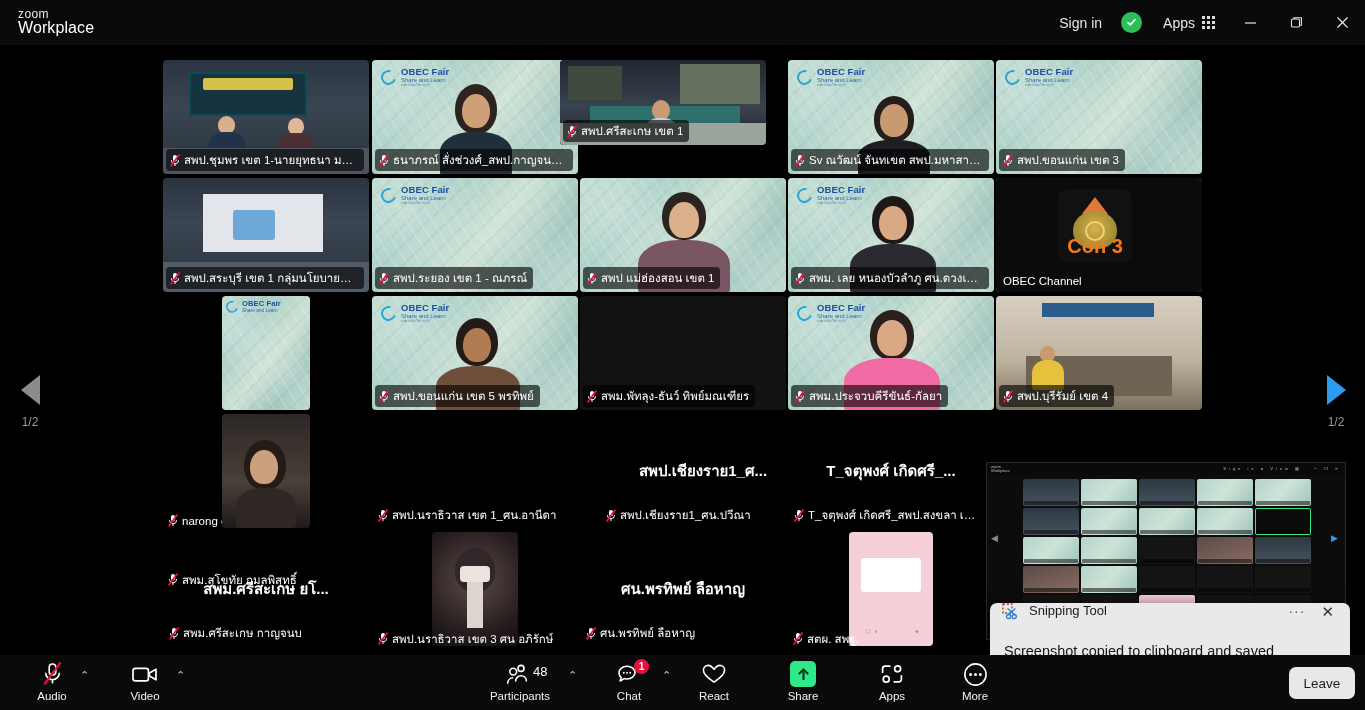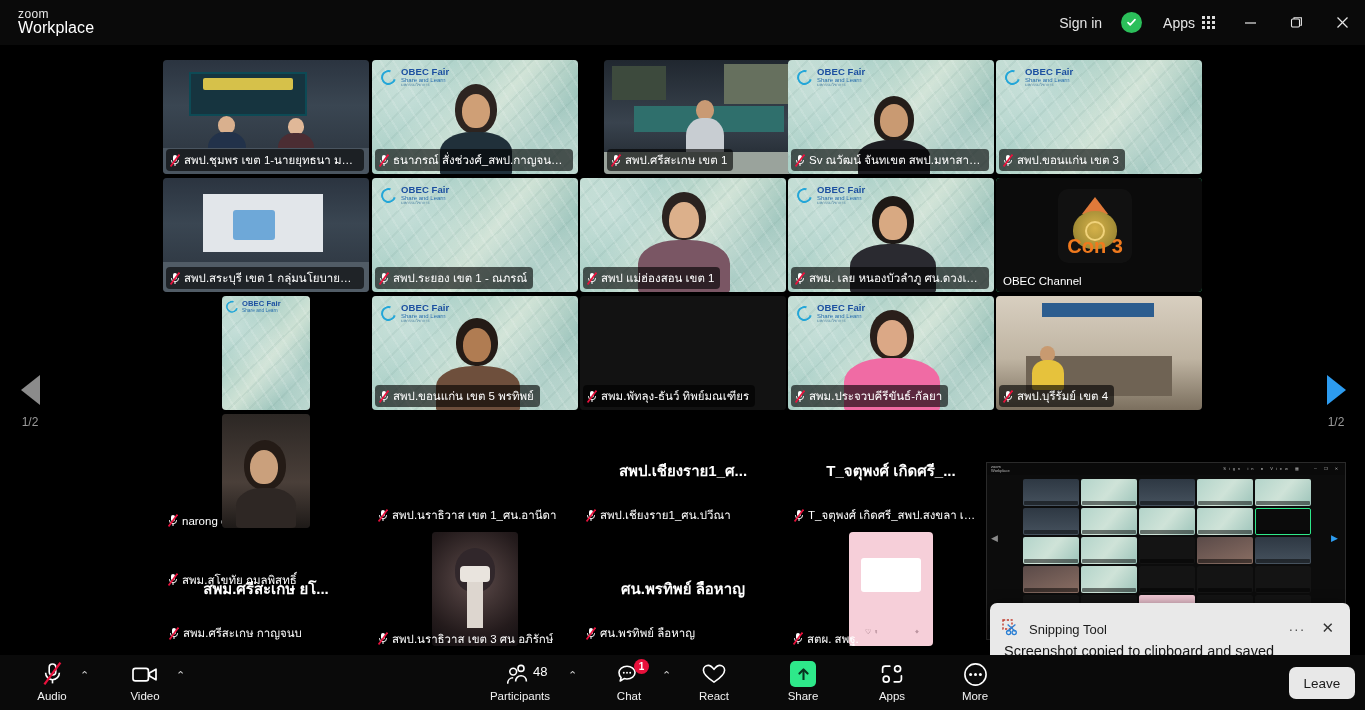--- a/index.html
+++ b/index.html
@@ -115,21 +115,21 @@
   .mc .mlbl { position:absolute; left:1px; bottom:1px; right:1px; height:4px; background:rgba(0,0,0,.5); border-radius:1px; }
   .mini-side-l, .mini-side-r { position: absolute; top: 70px; width: 10px; color: #8a8a8a; font-size: 9px; }
   .mini-foot { position:absolute; left:0; bottom:0; width:100%; height:14px; background:#0a0a0a; }
 
   
   #toast {
     position: absolute; left: 990px; top: 603px; width: 360px; height: 98px;
     background: #e9e9e9; border-radius: 7px; box-shadow: 0 2px 14px rgba(0,0,0,.55);
     overflow: hidden;
   }
-  #toast .t-head { display: flex; align-items: flex-end; height: 34px; padding: 0 8px 0 12px; }
+  #toast .t-head { display: flex; align-items: flex-start; height: 34px; padding: 0 8px 0 12px; }
   #toast .t-app { font-size: 13px; color: #1a1a1a; margin-left: 9px; }
   #toast .t-dots { margin-left: auto; color: #555; font-size: 14px; letter-spacing: 1px; padding: 0 8px; cursor: pointer; }
   #toast .t-x { color: #333; font-size: 15px; padding: 0 8px; cursor: pointer; }
   #toast .t-body { padding: 6px 0 0 14px; }
   #toast .t-l1 { font-size: 14.5px; color: #151515; }
   #toast .t-l2 { font-size: 14.5px; color: #3c3c3c; margin-top: 3px; }
   .snip-icon { width: 18px; height: 18px; position: relative; }
 
   
   #toolbar { position: absolute; left: 0; top: 655px; width: 1365px; height: 55px; background: #0a0a0a; }
@@ -251,21 +251,21 @@
             <rect x="3" y="1" width="4" height="6.5" rx="2" fill="#fff"></rect>
             <path d="M1.4 6.2a3.6 3.6 0 0 0 7.2 0" stroke="#fff" stroke-width="1" fill="none"></path>
             <line x1="5" y1="9.8" x2="5" y2="12" stroke="#fff" stroke-width="1"></line>
             <line x1="0.6" y1="12.4" x2="9.4" y2="0.6" stroke="#e8113c" stroke-width="1.6"></line>
           </svg>
       </span>
       <span class="txt">ธนาภรณ์ สั่งช่วงศ์_สพป.กาญจนบุรี...</span>
     </div>
   </div>
 
-  <div class="tile" style="left:604px; top:15px; width:206px; height:114px;">
+  <div class="tile" style="left:560px; top:15px; width:206px; height:85px;">
     <div class="room2"></div>
     <div style="position:absolute;left:8px;top:6px;width:54px;height:34px;background:#3d4a3d;"></div>
     <div style="position:absolute;left:120px;top:4px;width:80px;height:40px;background:#66705e;"></div>
     <div style="position:absolute;left:30px;top:46px;width:150px;height:26px;background:#2f6f6c;"></div>
     <div class="person" style="left:92px;top:40px;width:18px;height:20px;background:#c99a74;"></div>
     <div class="torso" style="left:82px;top:58px;width:38px;height:40px;background:#c8cdd2;"></div>
     <div style="position:absolute;left:0;bottom:0;width:100%;height:22px;background:#9aa39c;"></div>
     <div class="nm">
       <span class="mutemic">
         <svg width="10" height="13" viewBox="0 0 10 13">
@@ -560,21 +560,21 @@
             <rect x="3" y="1" width="4" height="6.5" rx="2" fill="#fff"></rect>
             <path d="M1.4 6.2a3.6 3.6 0 0 0 7.2 0" stroke="#fff" stroke-width="1" fill="none"></path>
             <line x1="5" y1="9.8" x2="5" y2="12" stroke="#fff" stroke-width="1"></line>
             <line x1="0.6" y1="12.4" x2="9.4" y2="0.6" stroke="#e8113c" stroke-width="1.6"></line>
           </svg>
       </span>
       <span class="txt">สพป.นราธิวาส เขต 1_ศน.อานีดา</span>
     </div>
   </div>
 
-  <div class="cell" style="left:580px; top:369px; width:206px; height:114px;">
+  <div class="cell" style="left:600px; top:369px; width:206px; height:114px;">
     <div class="bigname">สพป.เชียงราย1_ศ...</div>
     <div class="nm">
       <span class="mutemic">
         <svg width="10" height="13" viewBox="0 0 10 13">
             <rect x="3" y="1" width="4" height="6.5" rx="2" fill="#fff"></rect>
             <path d="M1.4 6.2a3.6 3.6 0 0 0 7.2 0" stroke="#fff" stroke-width="1" fill="none"></path>
             <line x1="5" y1="9.8" x2="5" y2="12" stroke="#fff" stroke-width="1"></line>
             <line x1="0.6" y1="12.4" x2="9.4" y2="0.6" stroke="#e8113c" stroke-width="1.6"></line>
           </svg>
       </span>

